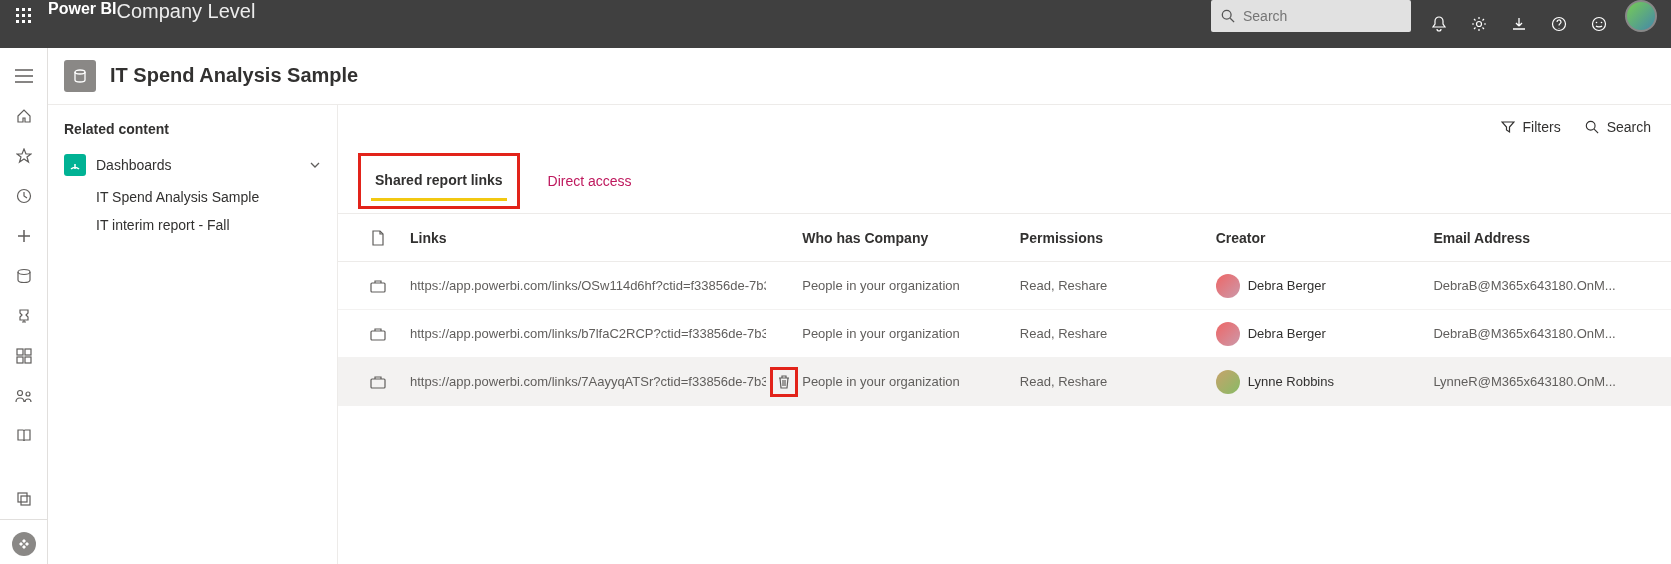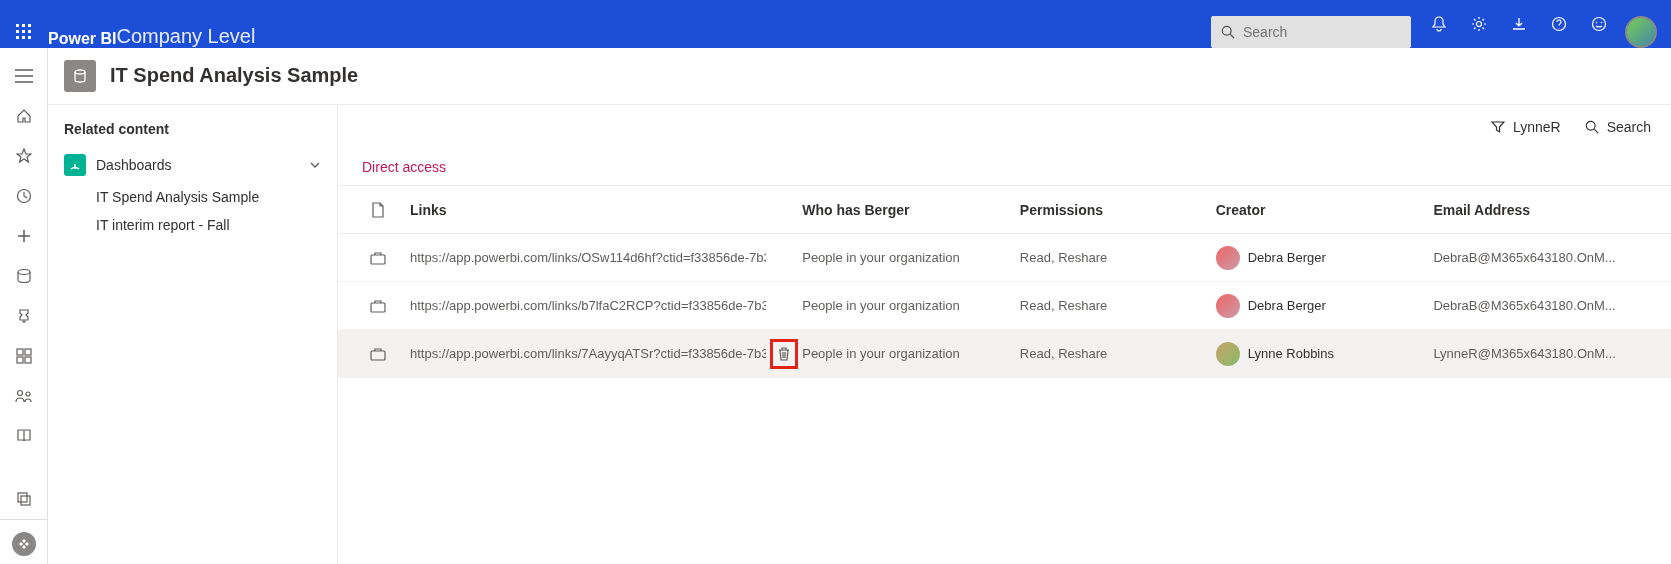--- a/index.html
+++ b/index.html
@@ -1,19 +1,19 @@
 <!DOCTYPE html>
 <html><head>
 <meta charset="utf-8">
 <style>
 * { box-sizing: border-box; margin: 0; padding: 0; }
 body { font-family: "Segoe UI", -apple-system, sans-serif; font-size: 14px; color: #323130; background: #fff; overflow: hidden; }
 
 
-.topbar { height: 48px; background: #1d4ed8; display: flex; align-items: flex-end; color: #fff; padding: 0 8px; }
+.topbar { height: 48px; background: #404040; display: flex; align-items: flex-start; color: #fff; padding: 0 8px; }
 .topbar .waffle { width: 32px; height: 32px; display: flex; align-items: center; justify-content: center; cursor: pointer; }
 .topbar .brand { font-weight: 600; font-size: 16px; margin-left: 8px; }
 .topbar .context { margin-left: 0; font-size: 20px; opacity: .9; }
 .topbar .spacer { flex: 1; }
 .topbar .search { display: flex; align-items: center; background: #e1e1e1; color: #555; height: 32px; width: 200px; border-radius: 2px; padding: 0 10px; margin-right: 8px; }
 .topbar .search input { border: none; background: transparent; outline: none; margin-left: 8px; font-size: 14px; width: 140px; color: #333; }
 .topbar .ticon { width: 40px; height: 48px; display: flex; align-items: center; justify-content: center; cursor: pointer; color: #fff; }
 .topbar .avatar { width: 32px; height: 32px; border-radius: 50%; background: linear-gradient(135deg,#7c5,#48a); margin-left: 6px; margin-right: 6px; border: 2px solid #888; }
 
 
@@ -240,46 +240,49 @@
         <div class="subitem">IT Spend Analysis Sample</div>
         <div class="subitem">IT interim report - Fall</div>
       </div>
 
       <div class="work">
         <div class="toolbar">
           <div class="tbtn">
             <svg width="14" height="14" viewBox="0 0 14 14">
                 <path d="M1 2h12l-4.5 5v5l-3-2V7z" fill="none" stroke="#323130" stroke-width="1.2"></path>
               </svg>
-            <span>LynneR</span>
+            <span>Filters</span>
           </div>
           <div class="tbtn">
             <svg width="14" height="14" viewBox="0 0 16 16">
                 <circle cx="6.5" cy="6.5" r="5" fill="none" stroke="#323130" stroke-width="1.3"></circle>
                 <line x1="10.5" y1="10.5" x2="15" y2="15" stroke="#323130" stroke-width="1.3"></line>
               </svg>
             <span>Search</span>
           </div>
         </div>
 
         <div class="tabs">
+          <div class="redbox">
+            <div class="tab active">Shared report links</div>
+          </div>
           <div class="tab">Direct access</div>
         </div>
 
         <div class="table">
           <div class="thead">
             <div class="col-icon">
                 <svg width="14" height="16" viewBox="0 0 14 16">
                   <path d="M2 1h7l3 3v11H2z" fill="none" stroke="#605e5c" stroke-width="1.2"></path>
                   <path d="M9 1v3h3" fill="none" stroke="#605e5c" stroke-width="1.2"></path>
                 </svg>
               </div>
             <div class="col-link">Links</div>
             <div class="col-del"></div>
-            <div class="col-access">Who has Berger</div>
+            <div class="col-access">Who has Company</div>
             <div class="col-perm">Permissions</div>
             <div class="col-creator">Creator</div>
             <div class="col-email">Email Address</div>
           </div>
 
           <div class="trow">
             <div class="col-icon">
                 <svg width="16" height="14" viewBox="0 0 16 14">
                   <rect x="1" y="4" width="14" height="9" rx="1" fill="none" stroke="#605e5c" stroke-width="1.2"></rect>
                   <path d="M5 4V2h6v2" fill="none" stroke="#605e5c" stroke-width="1.2"></path>

